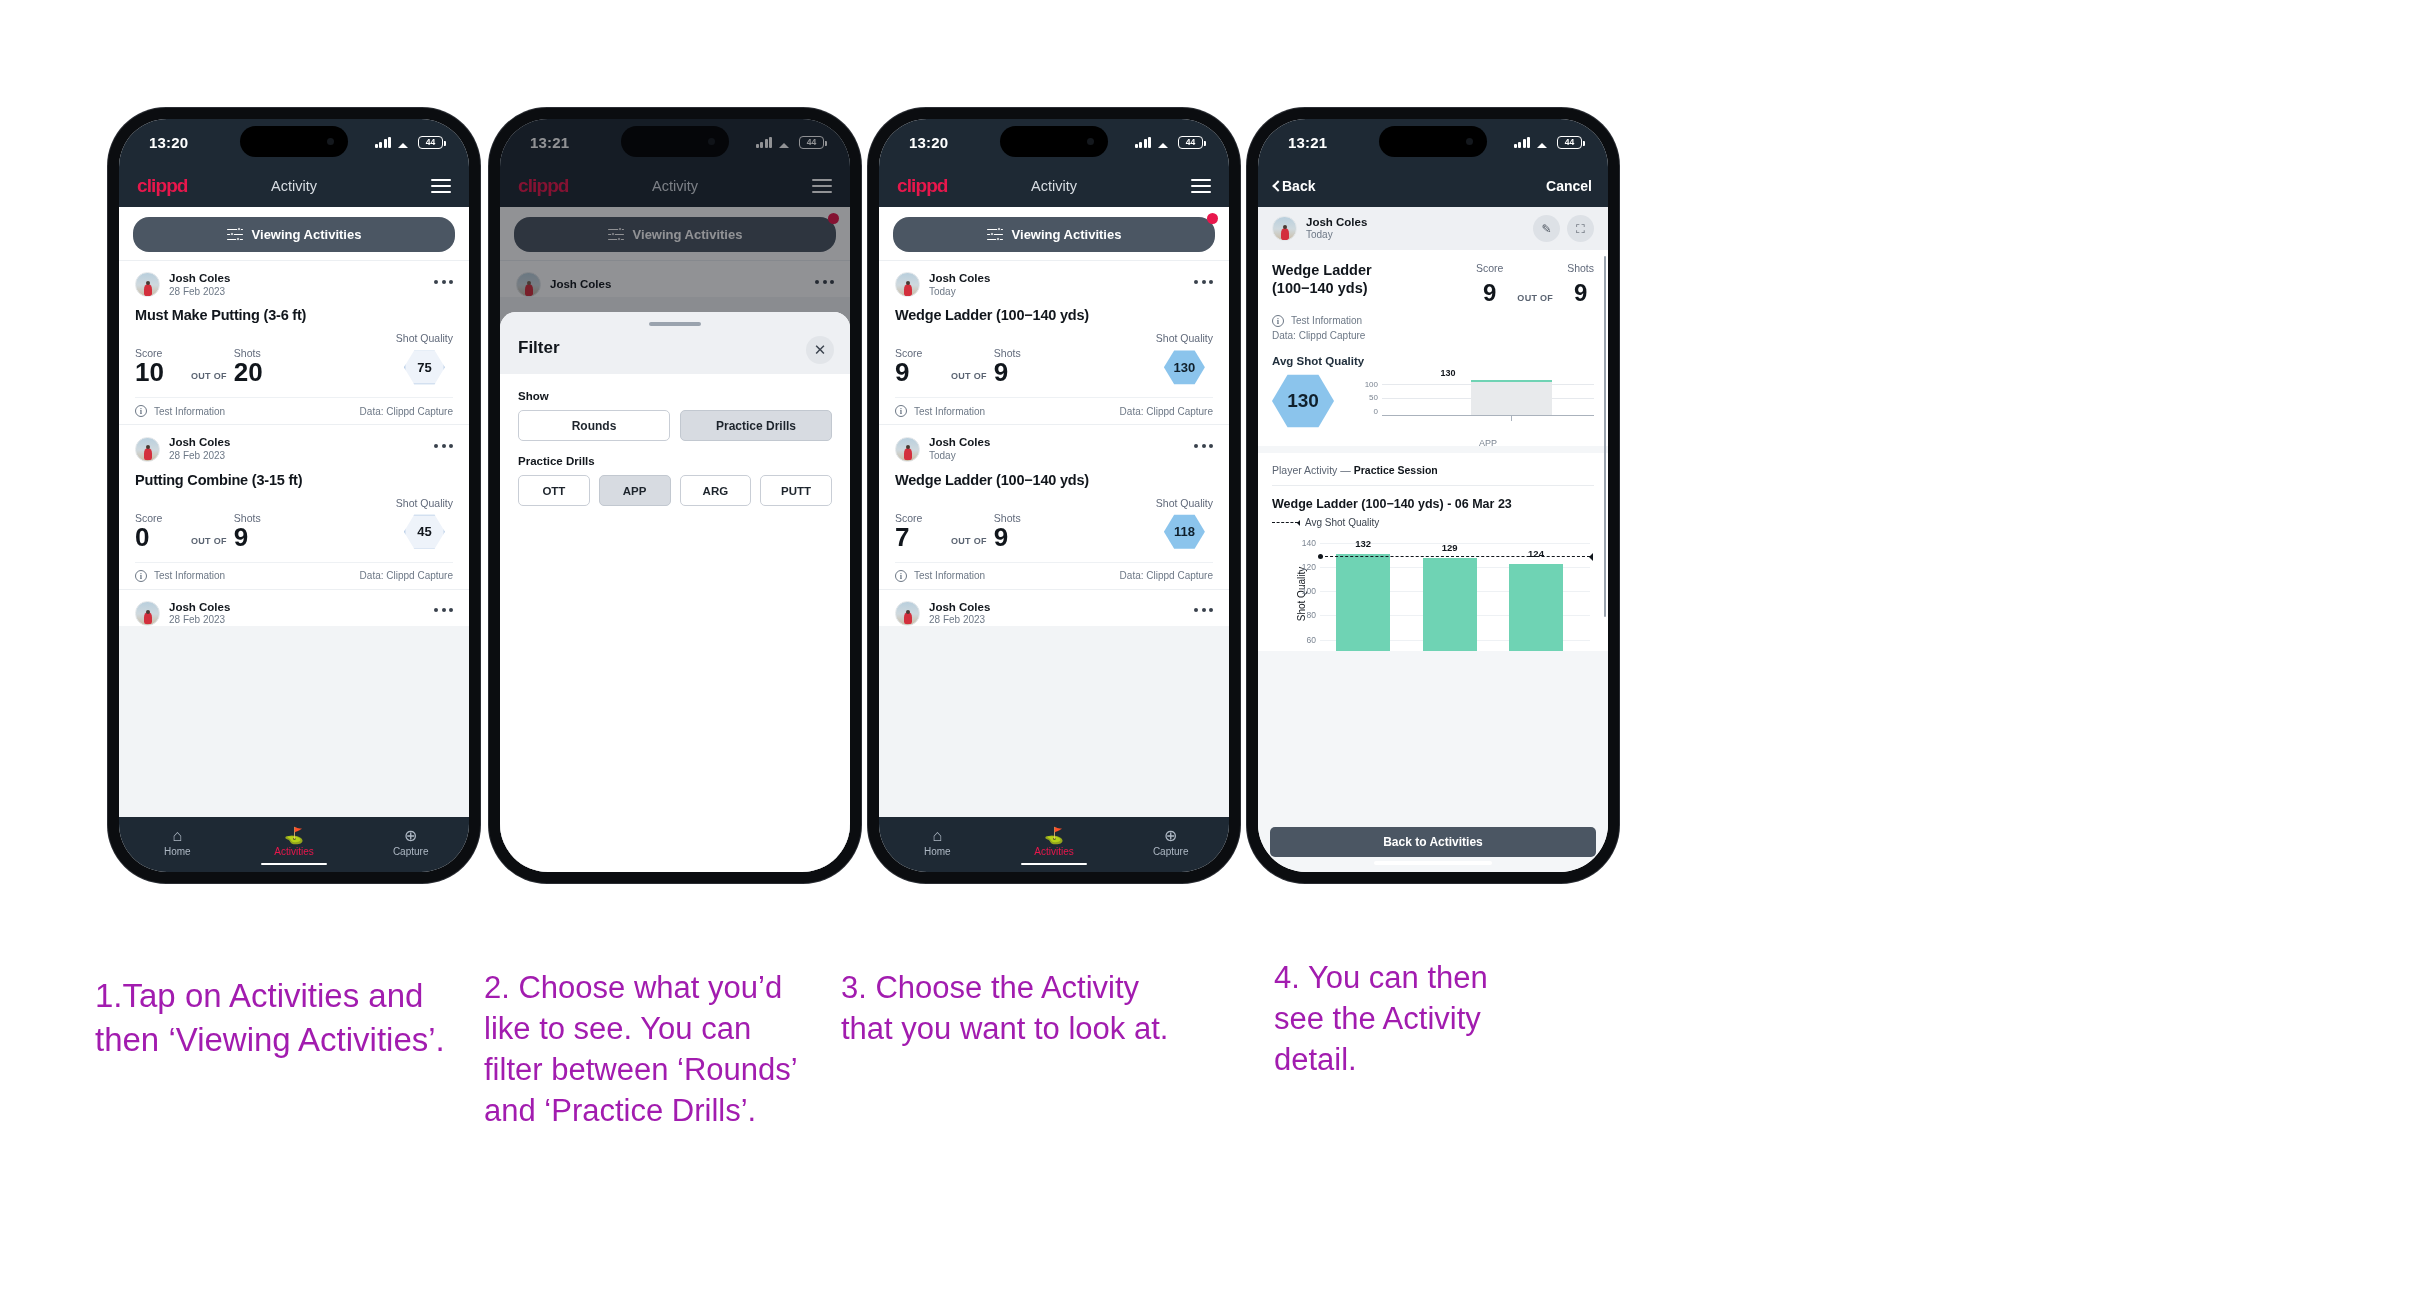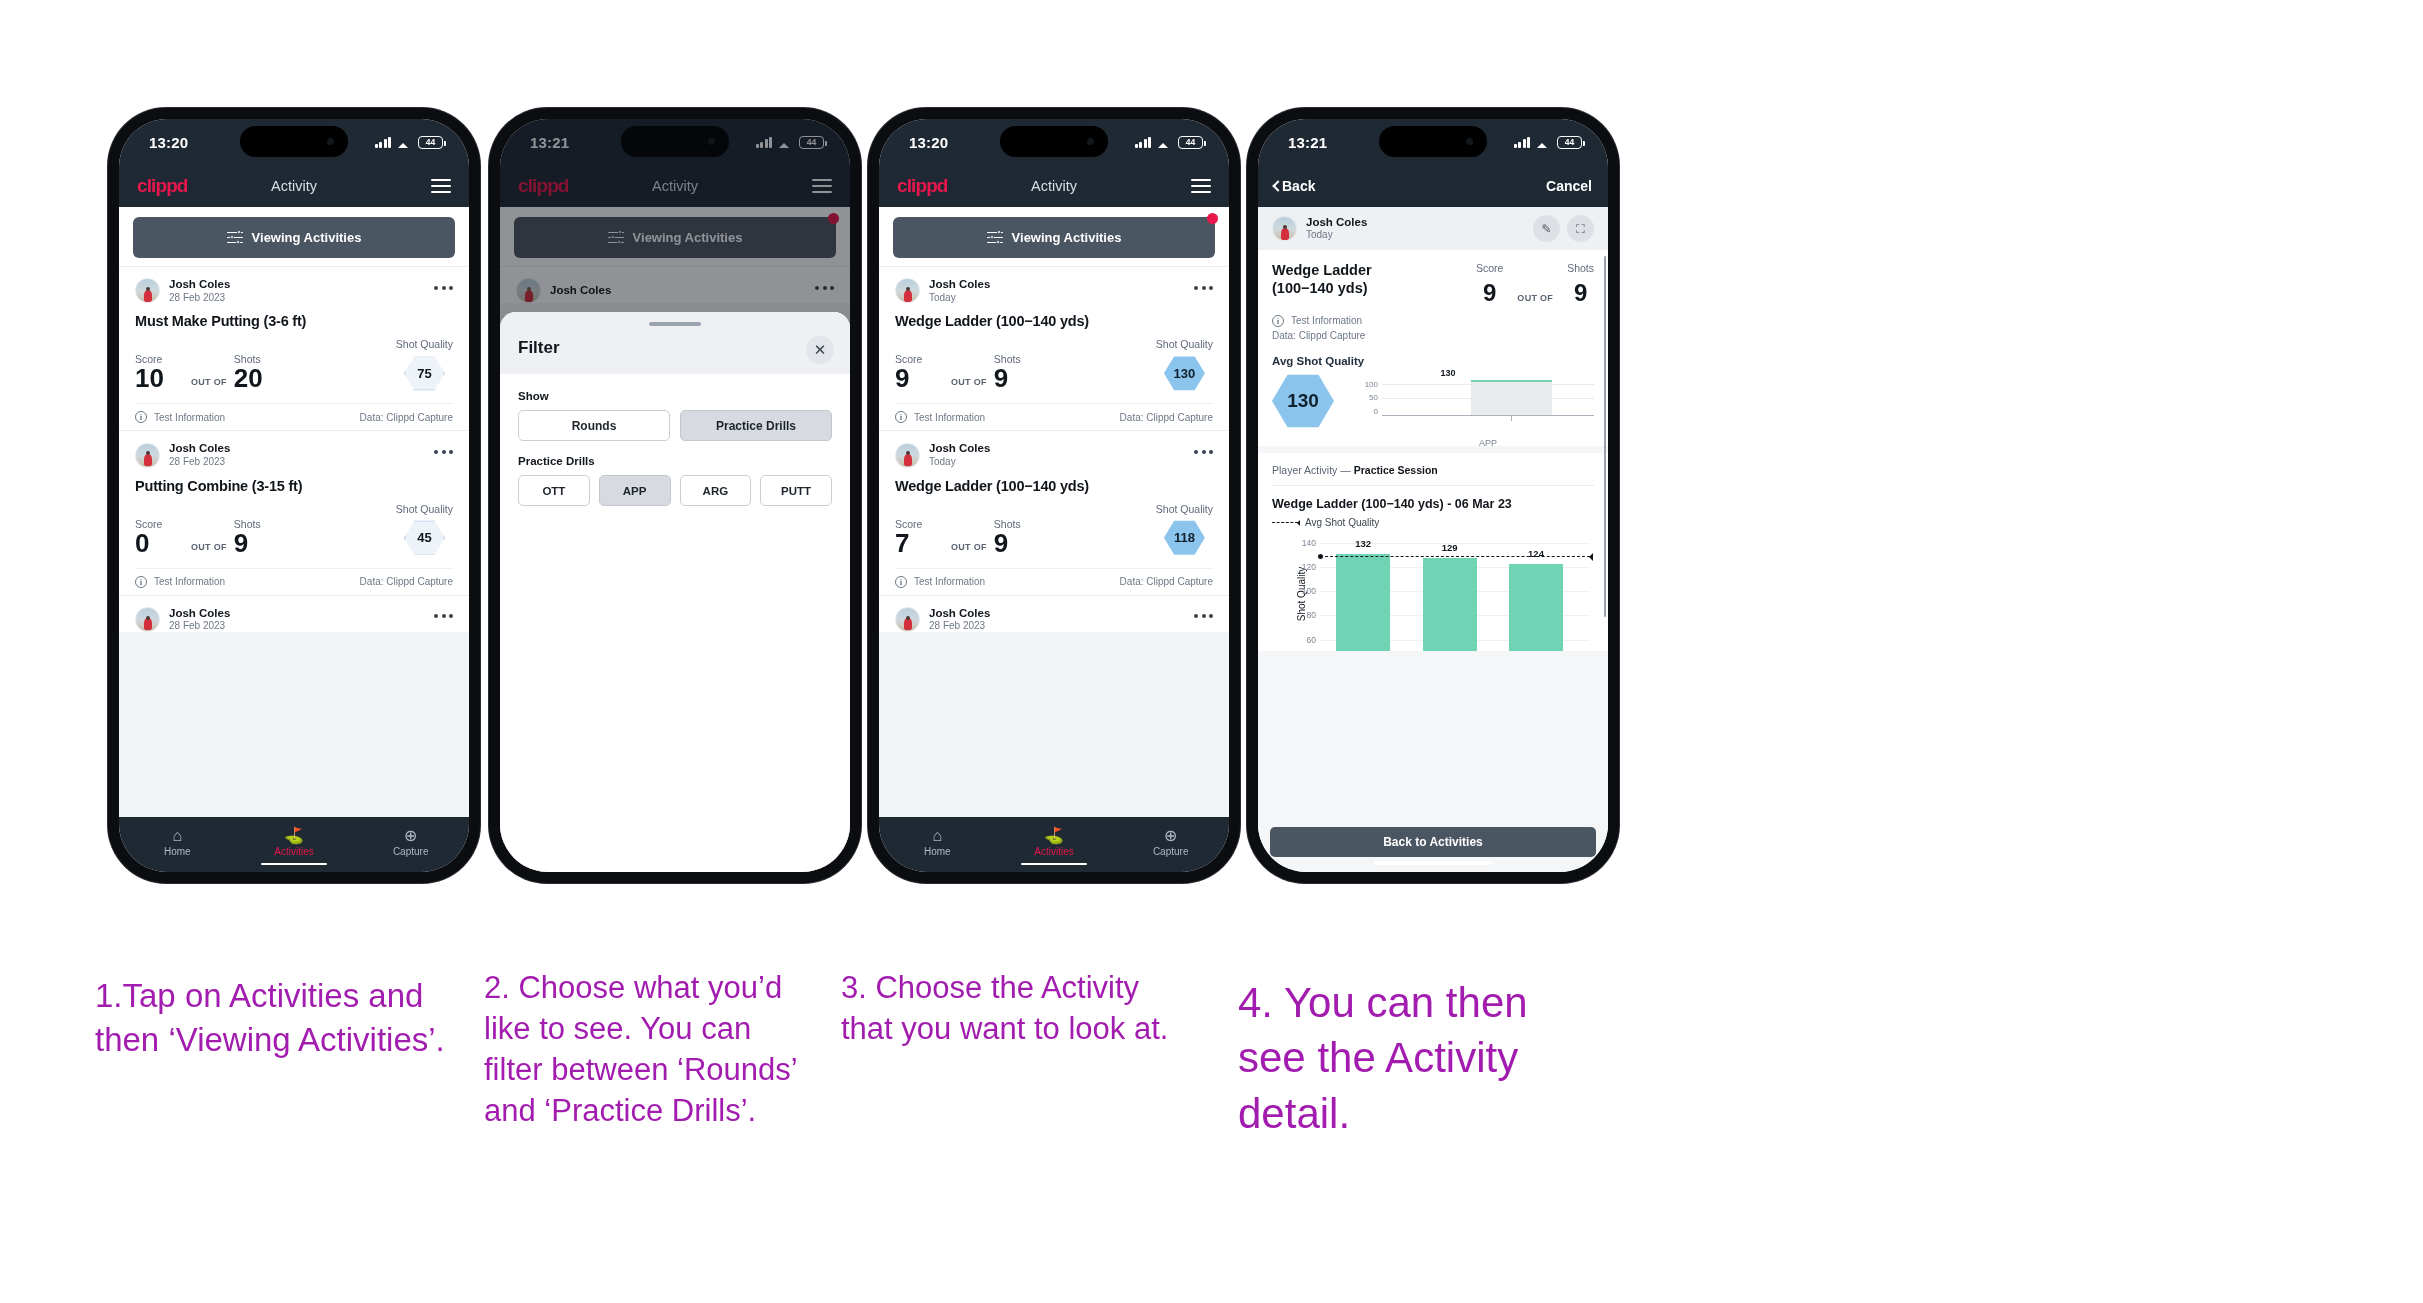--- a/index.html
+++ b/index.html
@@ -78,21 +78,21 @@
   .appbar-title{
     position:absolute; left:50%; transform:translateX(-50%);
     color:#d8dde3; font-size:14.5px; font-weight:500;
   }
   .burger{ margin-left:auto; width:20px; display:flex;flex-direction:column;gap:4px; }
   .burger i{height:2px;background:#fff;border-radius:1px;display:block;}
 
   
   .viewwrap { padding:10px 14px 8px; background:#fff; flex:none; position:relative; }
   .viewbtn{
-    background:#4b5663; border-radius:6px; height:41px;
+    background:#4b5663; border-radius:16px; height:35px;
     display:flex;align-items:center;justify-content:center;gap:9px;
     color:#fff; font-size:13px; font-weight:700;
   }
   .sliders{ width:16px;height:14px; position:relative; display:block; }
   .sliders i{ position:absolute; left:0; right:0; height:1.8px; background:#fff; border-radius:1px;}
   .sliders i:nth-child(1){top:1px}
   .sliders i:nth-child(2){top:6px}
   .sliders i:nth-child(3){top:11px}
   .sliders b{ position:absolute; width:4.2px;height:4.2px;border-radius:50%;background:#fff;border:1.4px solid #4b5663;}
   .reddot{
@@ -811,17 +811,17 @@
 
   <div class="caption" style="left:484px; top:968px; width:320px; font-size:31px;">2. Choose what you’d
 like to see. You can
 filter between ‘Rounds’
 and ‘Practice Drills’.</div>
 
   <div class="caption" style="left:841px; top:968px; width:360px; font-size:31px;">3. Choose the Activity
 that you want to look at.</div>
 
 
-  <div class="caption" style="left:1238px; top:958px; width:300px; font-size:42px;margin-top:17px;">4. You can then
+  <div class="caption" style="left:1274px; top:958px; width:300px; font-size:31px;">4. You can then
 see the Activity
 detail.</div>
 
 </div>
 
 </body></html>

